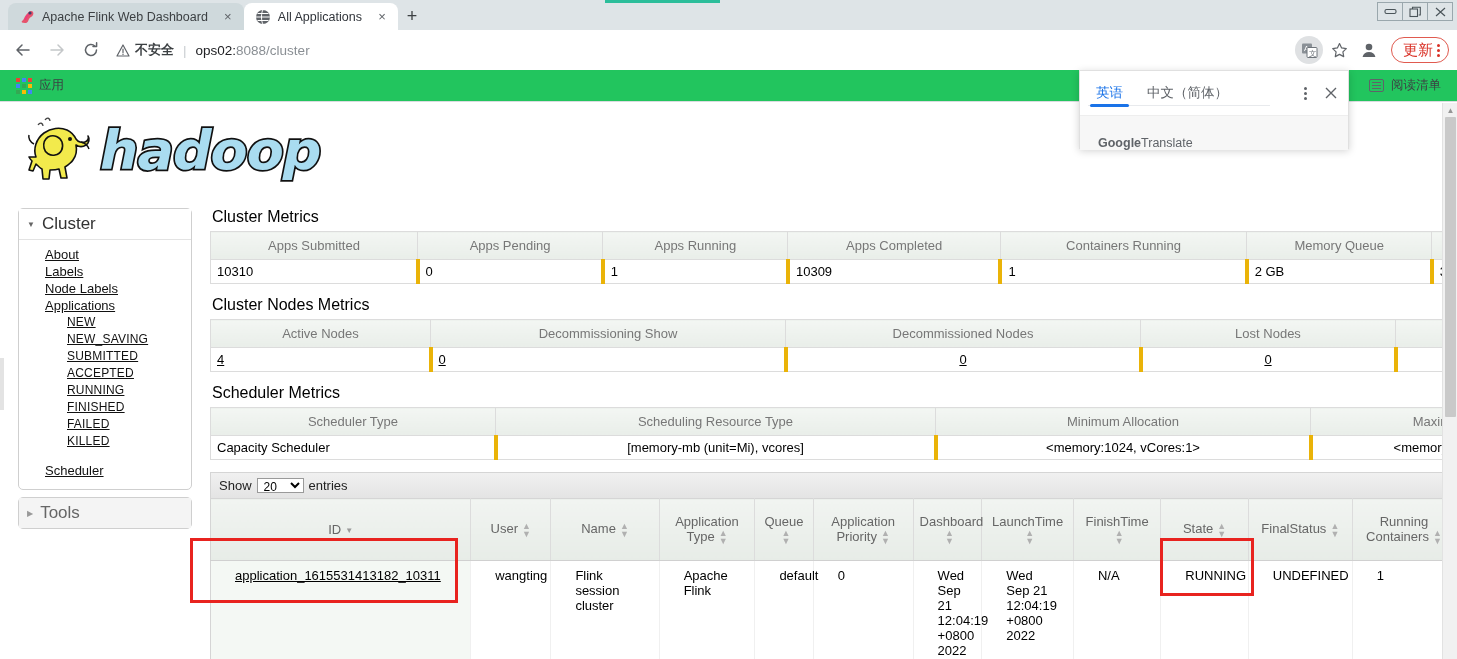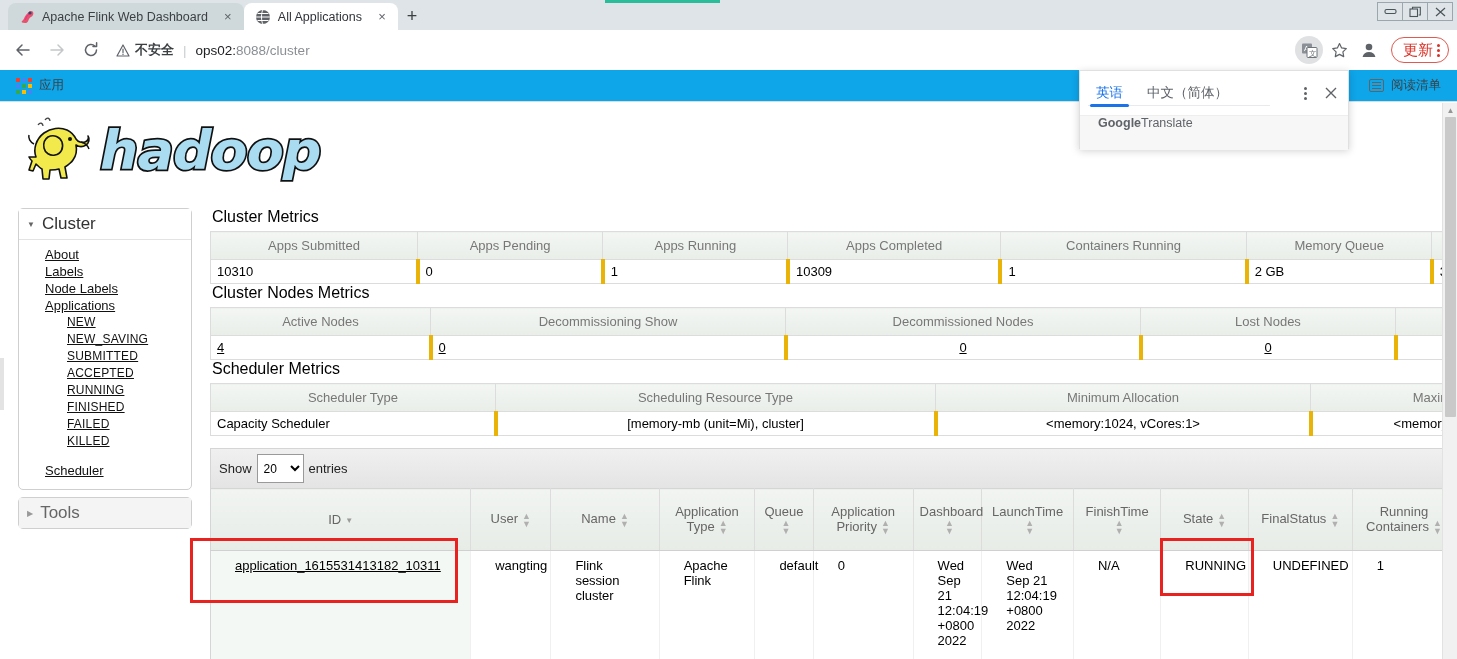--- a/index.html
+++ b/index.html
@@ -76,21 +76,21 @@
   .updatepill {
     display: flex; align-items: center; gap: 4px;
     height: 26px; border: 1px solid #e05a4f; border-radius: 13px;
     padding: 0 8px 0 11px; color: #d93025; font-size: 15px; margin-left: 6px;
   }
   .dots3 { display: flex; flex-direction: column; gap: 2px; align-items: center; }
   .dots3 i { width: 3px; height: 3px; background: currentColor; border-radius: 50%; display: block; }
 
   .bookmarkbar {
     position: absolute; top: 70px; left: 0; width: 1457px; height: 32px;
-    background: #0ea5e9; display: flex; align-items: center; padding: 0 10px;
+    background: #22c55e; display: flex; align-items: center; padding: 0 10px;
     border-bottom: 1px solid #dadce0;
     text-align: right;
   }
   .bm { display: flex; align-items: center; gap: 7px; font-size: 12.5px; color: #3c4043; padding: 0 6px; }
   .grid9 { display: grid; grid-template-columns: repeat(3,4px); grid-template-rows: repeat(3,4px); gap: 2px; }
   .grid9 i { display: block; width: 4px; height: 4px; }
   .bm-right { margin-left: auto; display: flex; align-items: center; gap: 7px; font-size: 12.5px; color: #3c4043; padding-right: 6px; }
   .readicon {
     width: 15px; height: 13px; border: 1.4px solid #5f6368; border-radius: 2px;
     display: flex; flex-direction: column; justify-content: center; gap: 1.5px; padding: 0 2px;
@@ -145,21 +145,21 @@
   .navlink.spaced { margin-top: 12px; }
   .panel.tools {
     margin-top: 7px; background: #f4f4f4; border-radius: 5px;
   }
   .panel.tools .panel-head { background: #f4f4f4; border-bottom: none; color: #666; }
   .panel.tools .panel-head .caret { color: #999; }
 
   
   .main { position: absolute; left: 210px; top: 105px; right: 0; }
   .sec-title { font-size: 16px; color: #000; margin: 0 0 5px 2px; }
-  .sec-title.gap { }
+  .sec-title.gap { margin-top: 12px; }
 
   table.metric {
     border-collapse: collapse; table-layout: fixed;
     border: 1px solid #dcdcdc; background: #fff;
   }
   table.metric th {
     background: linear-gradient(#f3f6f3, #e9eee9);
     border-right: 1px solid #dcdcdc; border-bottom: 1px solid #dcdcdc;
     font-weight: normal; color: #777; font-size: 13px; padding: 6px 4px;
     text-align: center; white-space: nowrap;
@@ -173,21 +173,21 @@
   
   .apps-wrap { margin-top: 12px; width: 1246px; }
   .dt-head {
     background: linear-gradient(#f0f0f0, #e4e4e4);
     border: 1px solid #d5d5d5; border-bottom: none;
     padding: 5px 8px; font-size: 13px; color: #222;
     display: flex; align-items: center; gap: 5px;
   }
   .dt-select {
     font-size: 12px; padding: 0 2px; border: 1px solid #9a9a9a; background: #fff;
-    height: 29px; color: #000; font-family: "Liberation Sans", sans-serif;
+    height: 15px; color: #000; font-family: "Liberation Sans", sans-serif;
   }
   table.apps { border-collapse: collapse; table-layout: fixed; width: 1246px; border: 1px solid #d5d5d5; }
   table.apps th {
     background: linear-gradient(#f1f4f1, #e7ece7);
     border-right: 1px solid #dcdcdc; border-bottom: 1px solid #d0d0d0;
     font-weight: normal; color: #666; font-size: 13px;
     padding: 8px 6px; vertical-align: middle; text-align: center;
     height: 62px;
   }
   table.apps th .thlabel { display: inline; }
@@ -221,21 +221,21 @@
     content: ""; position: absolute; left: 6px; right: 6px; bottom: 8px; height: 3px;
     background: #1a73e8; border-radius: 2px;
   }
   .tp-underline { position: absolute; left: 8px; right: 78px; bottom: 9px; height: 1px; background: #e8eaed; }
   .tp-ico {
     width: 26px; height: 26px; display: flex; align-items: center; justify-content: center;
     color: #5f6368; font-size: 14px;
   }
   .tp-foot {
     height: 35px; background: #f7f7f7; border-top: 1px solid #eee;
-    display: flex; align-items: flex-start; padding-left: 18px;
+    display: flex; align-items: flex-end; padding-left: 18px;
     font-size: 12.5px; color: #5f6368;
   }
   .gword { color: #5f6368; font-weight: bold; }
 </style>
 </head>
 <body>
 
 <div id="app">
 
   <div class="titlebar">
@@ -497,21 +497,21 @@
           </colgroup>
         <tbody>
             <tr>
           <th>Scheduler Type</th>
           <th>Scheduling Resource Type</th>
           <th>Minimum Allocation</th>
           <th>Maximum Allocation</th>
         </tr>
         <tr class="row">
           <td>Capacity Scheduler</td>
-          <td style="text-align:center">[memory-mb (unit=Mi), cluster]</td>
+          <td style="text-align:center">[memory-mb (unit=Mi), vcores]</td>
           <td style="text-align:center">&lt;memory:1024, vCores:1&gt;</td>
           <td style="text-align:center">&lt;memory:8192, vCores:8&gt;</td>
         </tr>
       </tbody>
         </table>
 
       <div class="apps-wrap">
         <div class="dt-head">
           <span>Show</span>
           <select class="dt-select">

